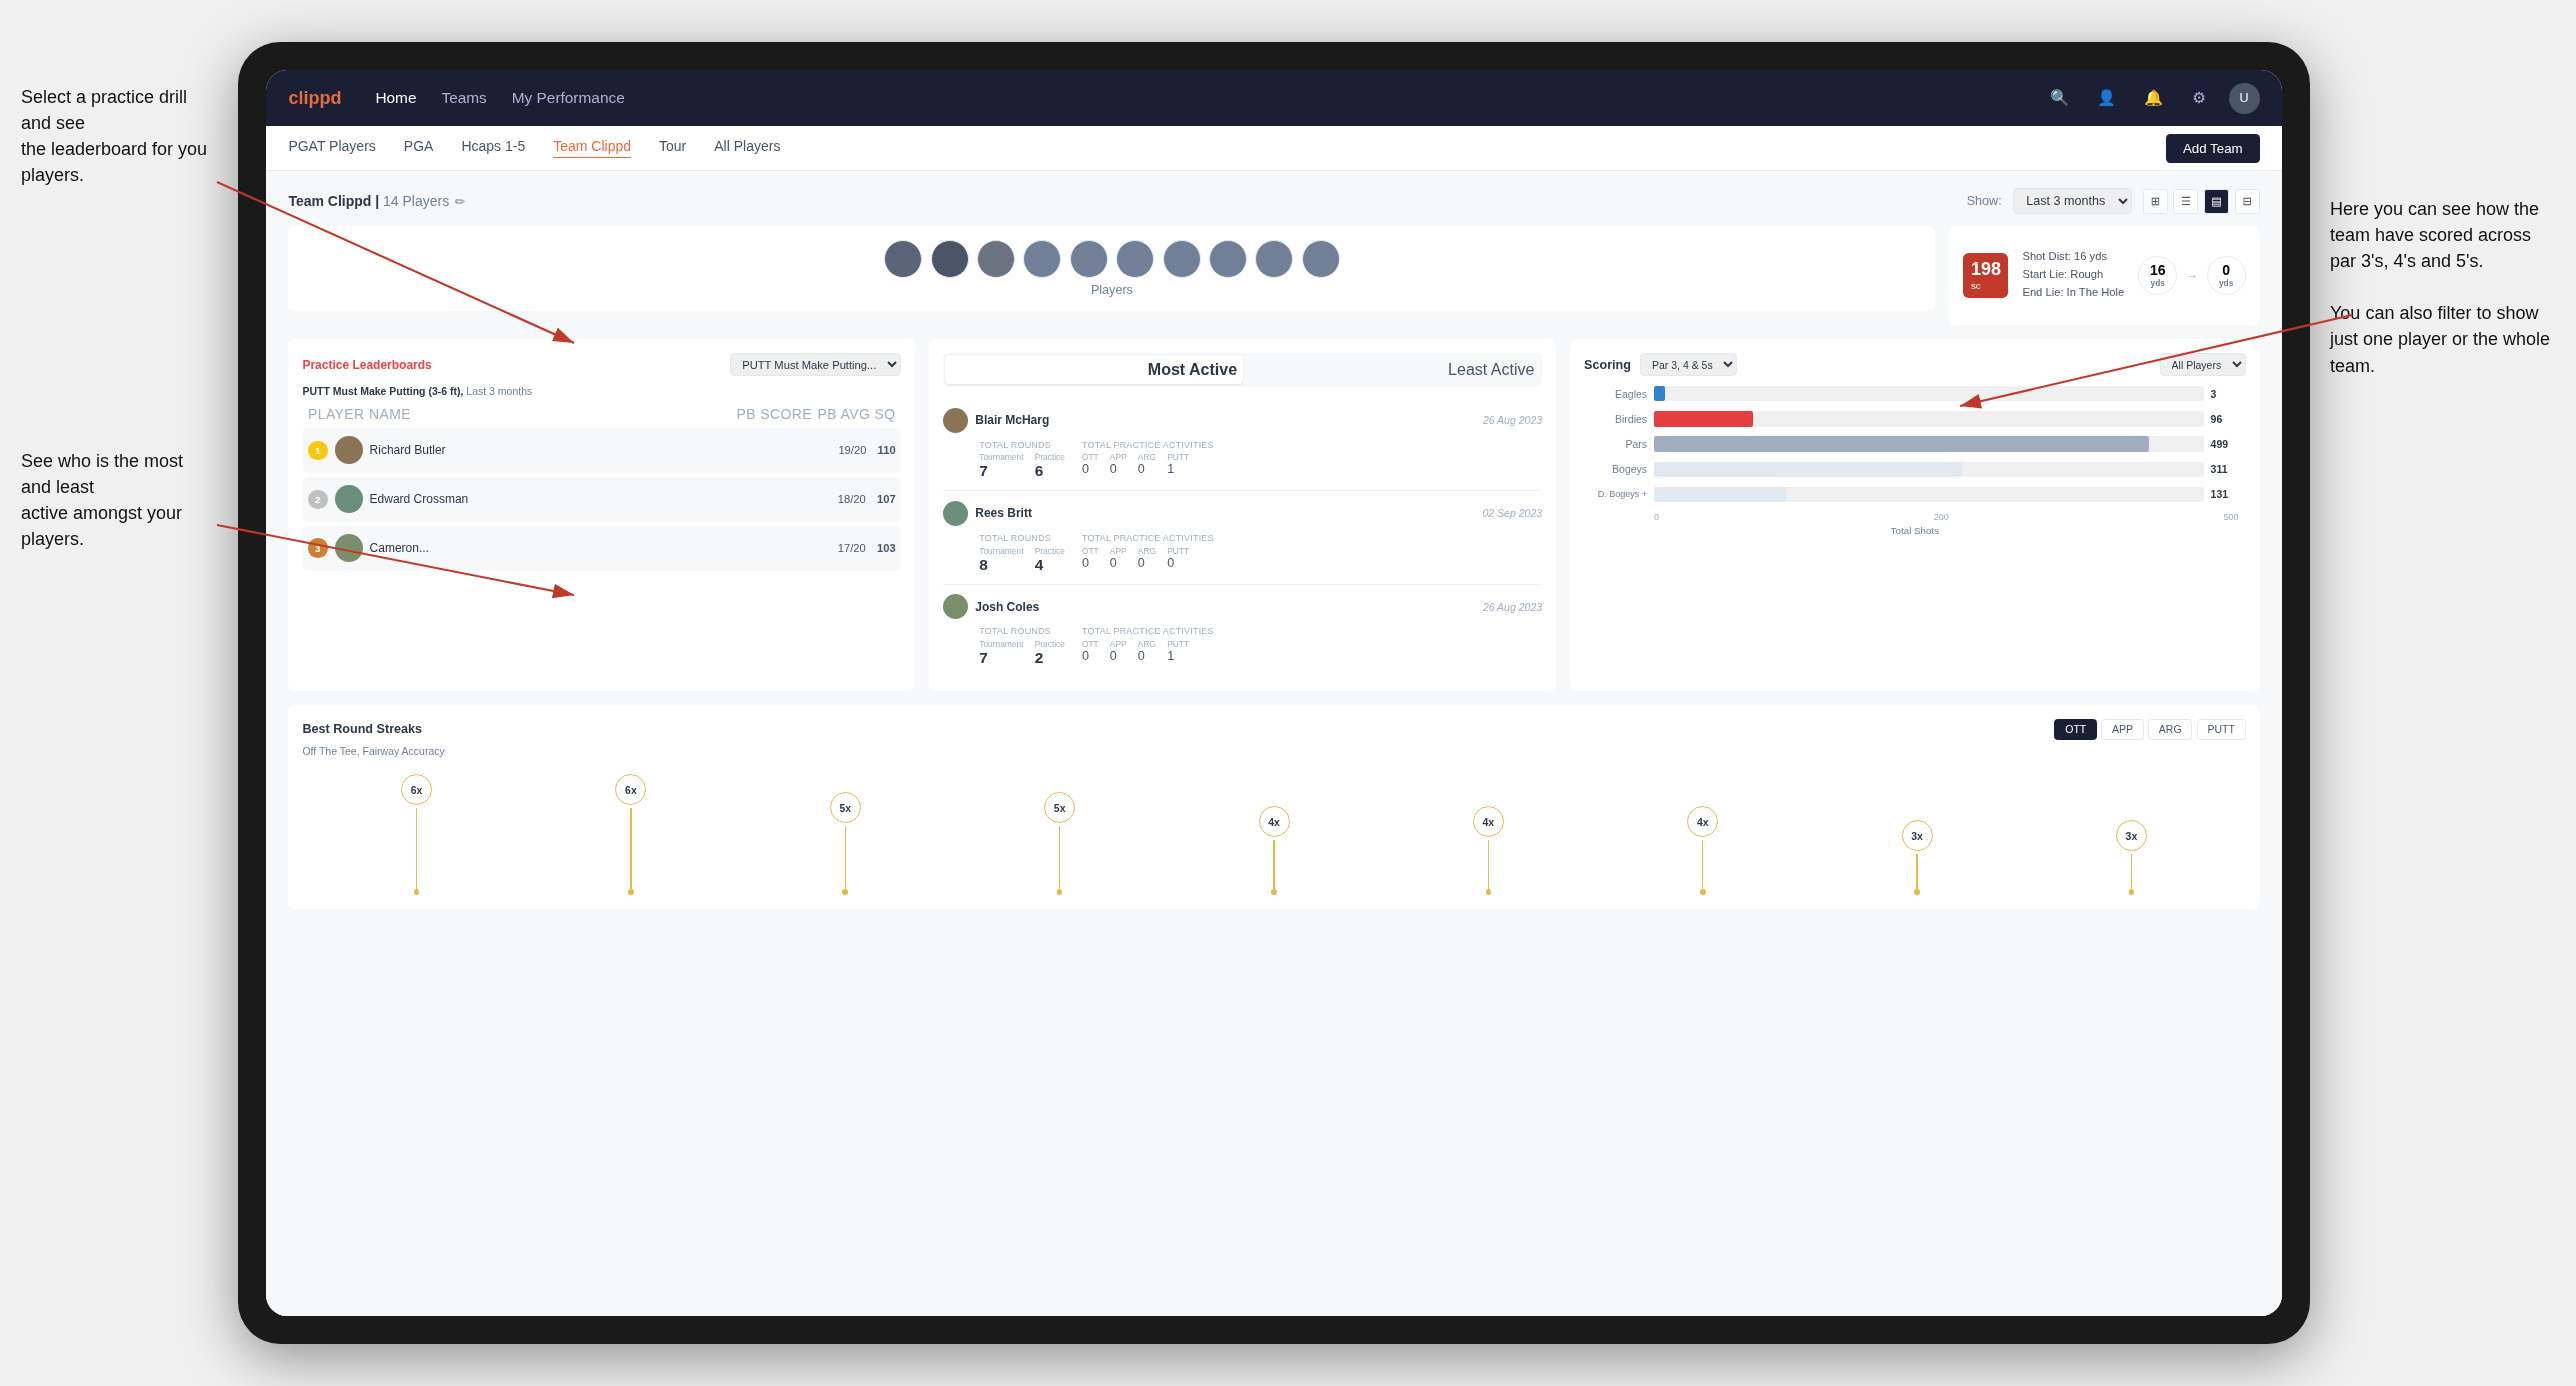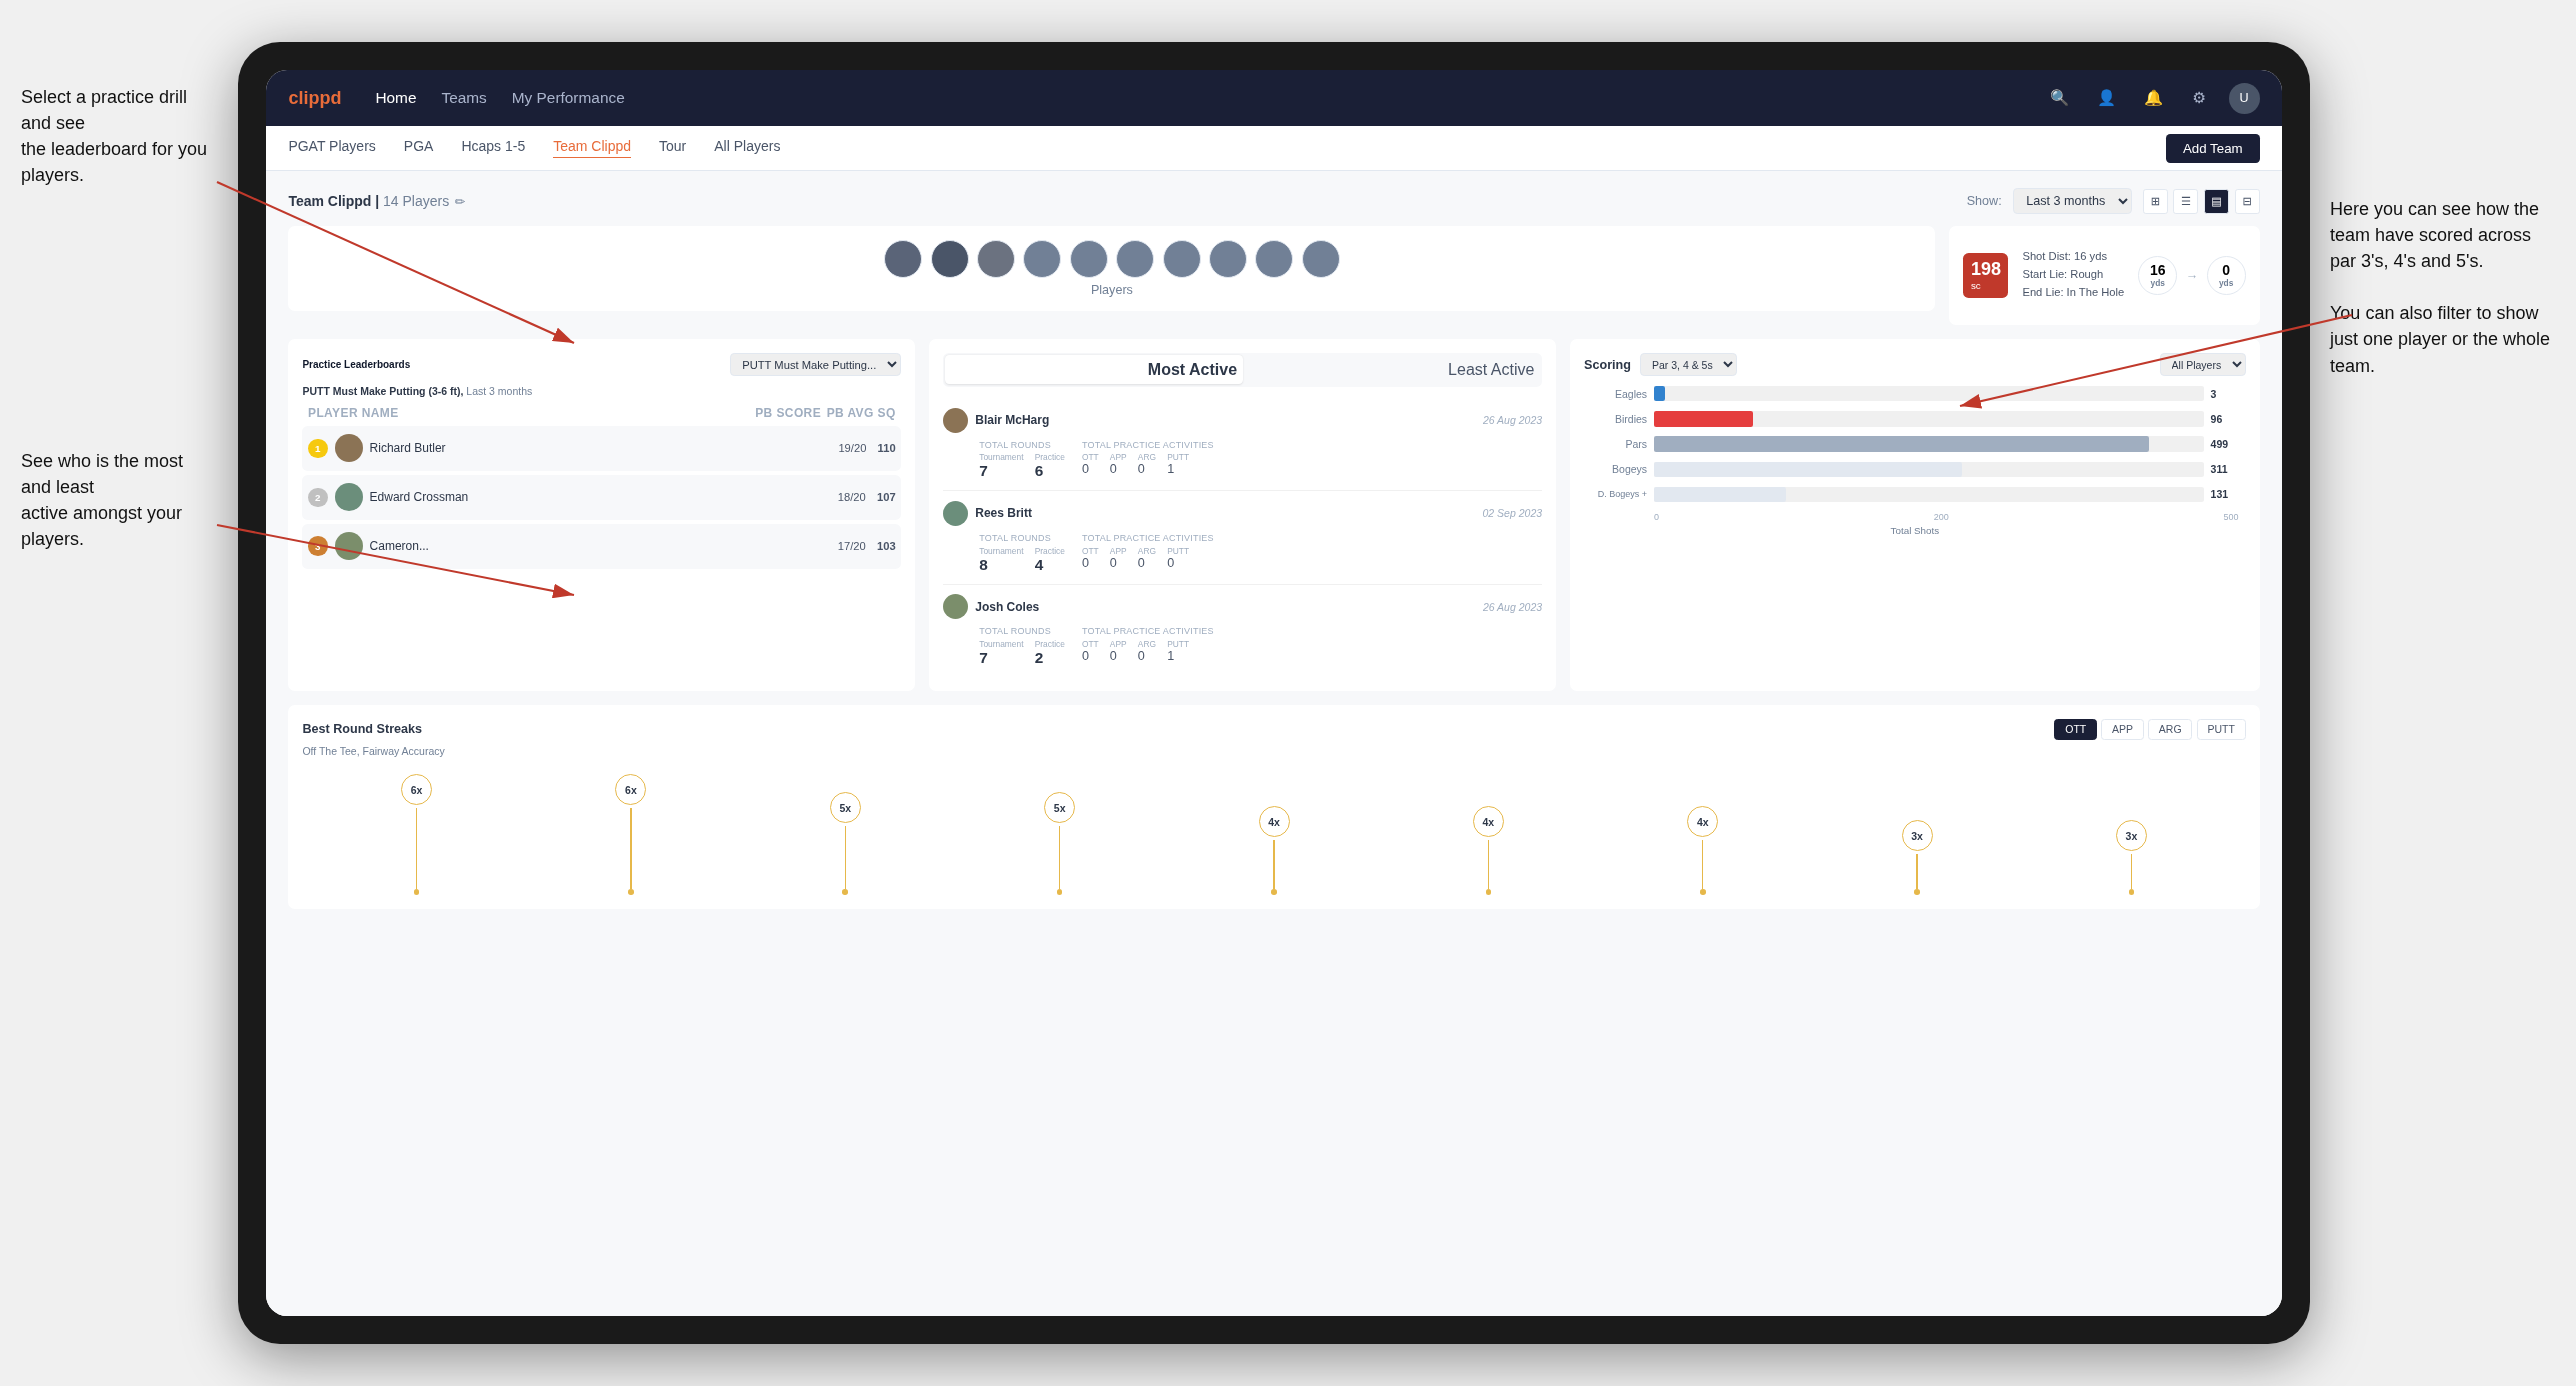--- a/index.html
+++ b/index.html
@@ -255,45 +255,45 @@
       border-radius: 7px;
       padding: 14px;
     }
     .card-header {
       display: flex;
       align-items: center;
       justify-content: space-between;
       margin-bottom: 8.4px;
     }
     .card-title {
-      font-size: 10px;
+      font-size: 12px;
       font-weight: 600;
-      color: #0f172a;
+      color: #ef4444;
     }
     .card-filter-select {
       border: 0.7px solid #e2e8f0;
       border-radius: 4.2px;
       padding: 3.5px 7px;
       font-size: 11.2px;
       color: #2d3748;
       cursor: pointer;
     }
     .leaderboard-subtitle {
       font-size: 10.5px;
       color: #718096;
       margin-bottom: 9.8px;
     }
     .leaderboard-subtitle strong { color: #2d3748; }
     .lb-table-header {
       display: grid;
       grid-template-columns: 1fr auto auto;
       gap: 5.6px;
-      font-size: 12px;
+      font-size: 14px;
       color: #a0aec0;
-      font-weight: 700;
+      font-weight: 400;
       text-transform: uppercase;
       letter-spacing: 0.4px;
       padding: 0 5.6px;
       margin-bottom: 5.6px;
     }
     .lb-row {
       display: flex;
       align-items: center;
       padding: 8.4px 5.6px;
       border-radius: 5.6px;

